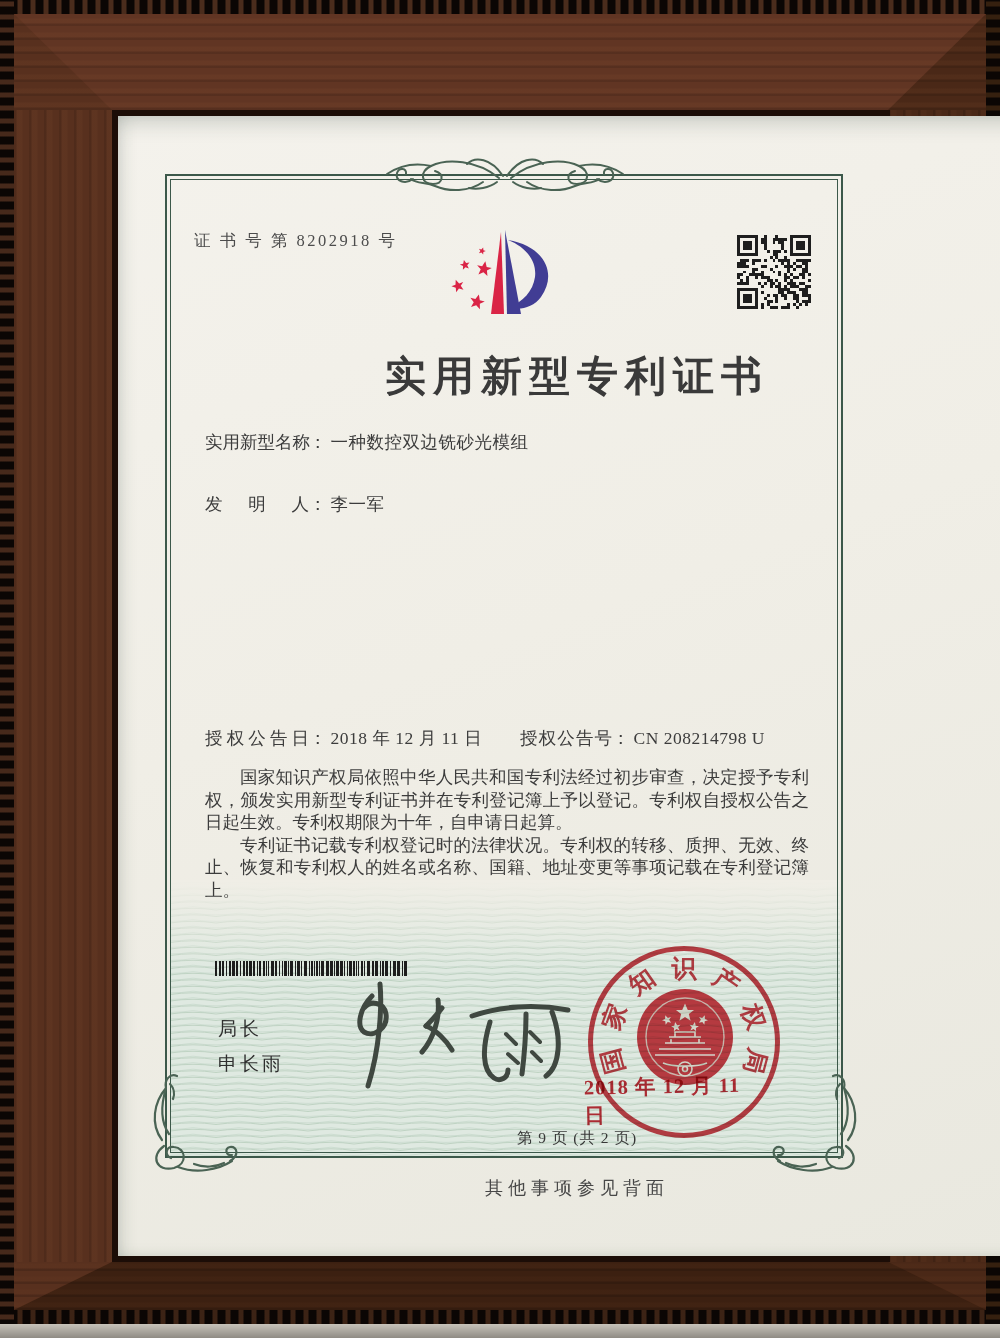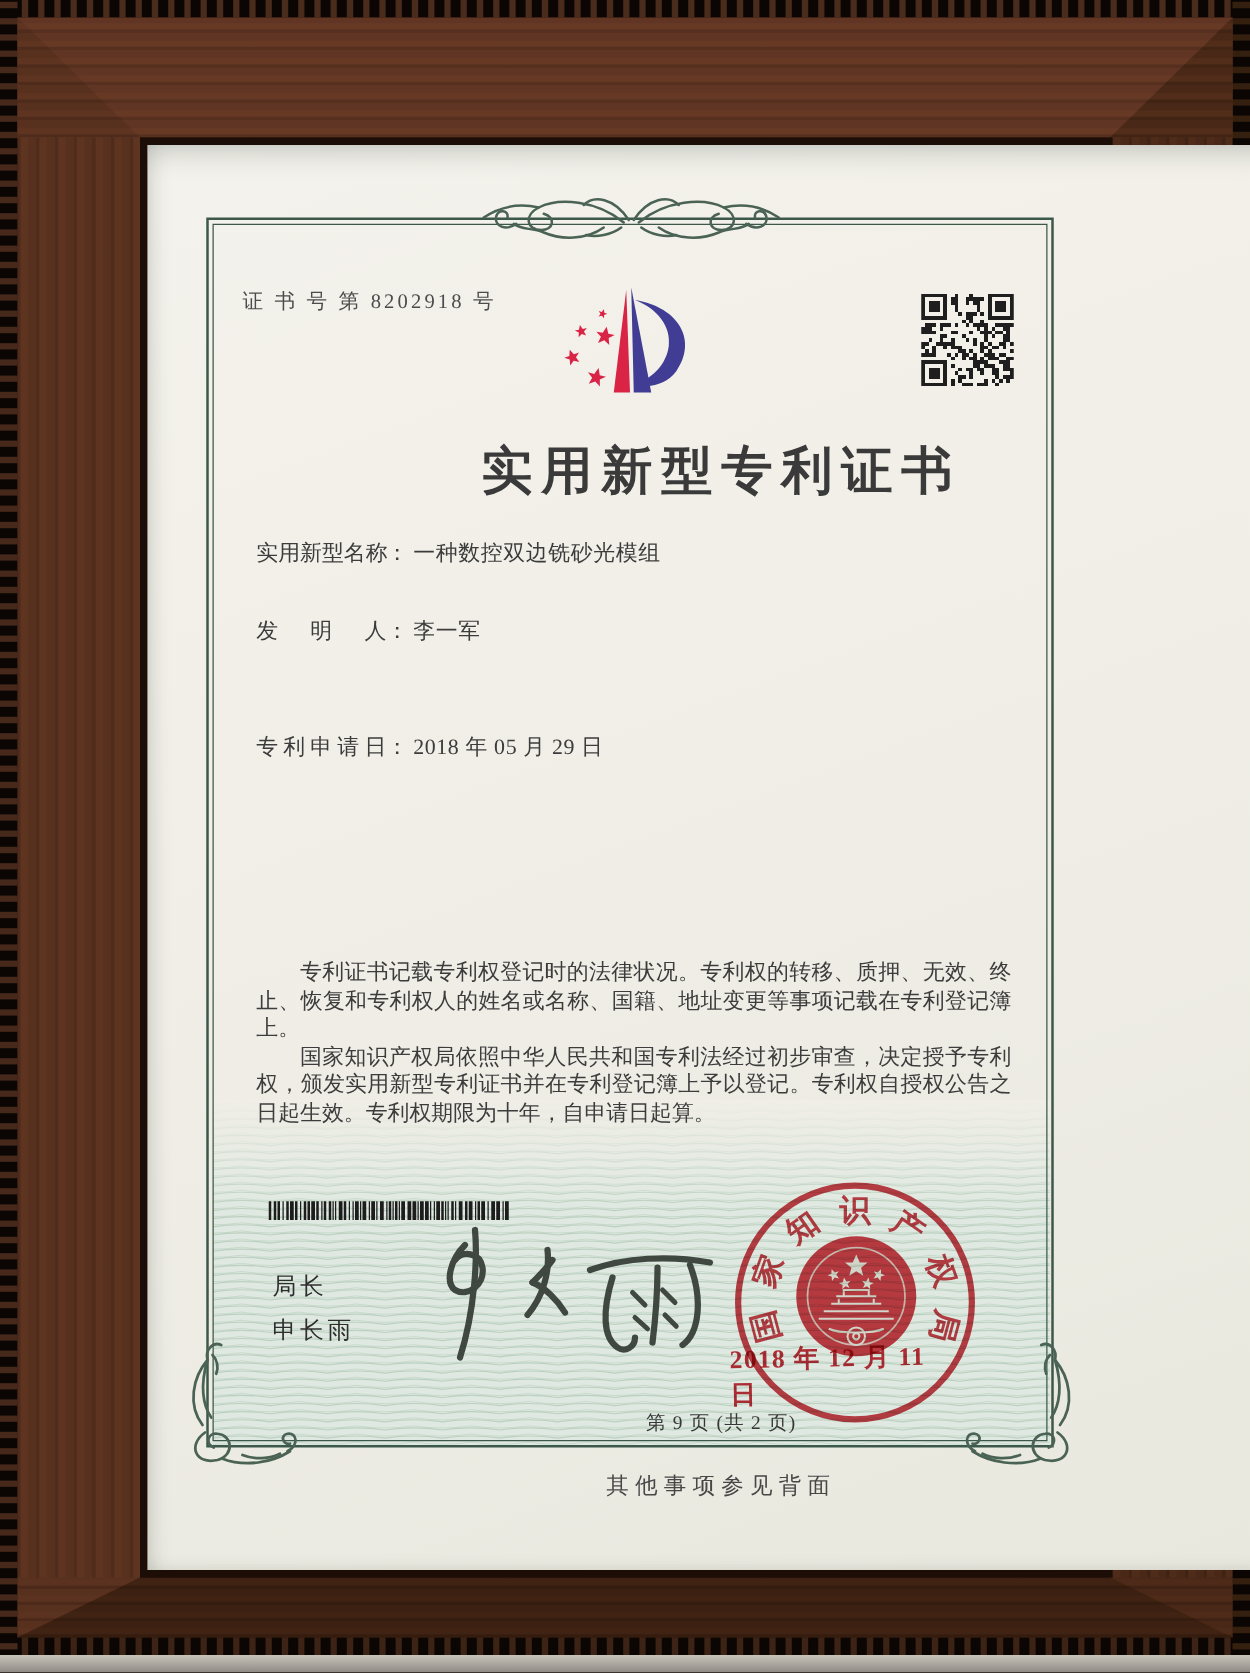--- a/index.html
+++ b/index.html
@@ -359,27 +359,30 @@
       </svg>
 
     <div class="title">实用新型专利证书</div>
 
     <div class="frow" style="top:314px">
       <span class="flabel">实用新型名称</span><span>：</span><span class="fvalue">一种数控双边铣砂光模组</span>
     </div>
     <div class="frow" style="top:376px">
       <span class="flabel">发明人</span><span>：</span><span class="fvalue">李一军</span>
     </div>
-    <div class="frow" style="top:469px">
-      <span class="flabel">专利申请日</span><span>：</span><span class="fvalue">2018 年 05 月 29 日</span>
+    <div class="frow" style="top:610px;width:640px">
+      <span class="flabel">授权公告日</span><span>：</span><span class="fvalue">2018 年 12 月 11 日</span>
+      <span class="g2">
+        <span class="flabel">授权公告号</span><span>：</span><span class="fvalue">CN 208214798 U</span>
+      </span>
     </div>
 
     <div class="paras">
+      <p>国家知识产权局依照中华人民共和国专利法经过初步审查，决定授予专利权，颁发实用新型专利证书并在专利登记簿上予以登记。专利权自授权公告之日起生效。专利权期限为十年，自申请日起算。</p>
       <p>专利证书记载专利权登记时的法律状况。专利权的转移、质押、无效、终止、恢复和专利权人的姓名或名称、国籍、地址变更等事项记载在专利登记簿上。</p>
-      <p>国家知识产权局依照中华人民共和国专利法经过初步审查，决定授予专利权，颁发实用新型专利证书并在专利登记簿上予以登记。专利权自授权公告之日起生效。专利权期限为十年，自申请日起算。</p>
     </div>
 
     <div id="barcode" class="barcode">
         <div style="width: 2px; margin-right: 2px;"></div>
         <div style="width: 2px; margin-right: 1px;"></div>
         <div style="width: 2px; margin-right: 2px;"></div>
         <div style="width: 1px; margin-right: 2px;"></div>
         <div style="width: 2px; margin-right: 1px;"></div>
         <div style="width: 3px; margin-right: 1px;"></div>
         <div style="width: 2px; margin-right: 2px;"></div>

